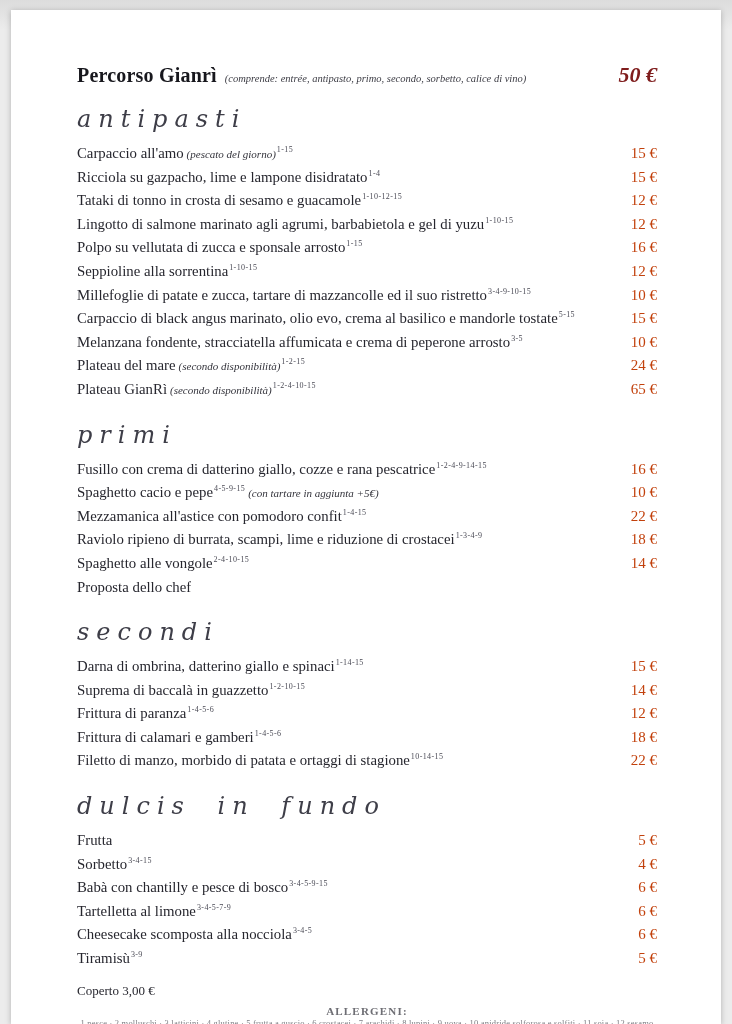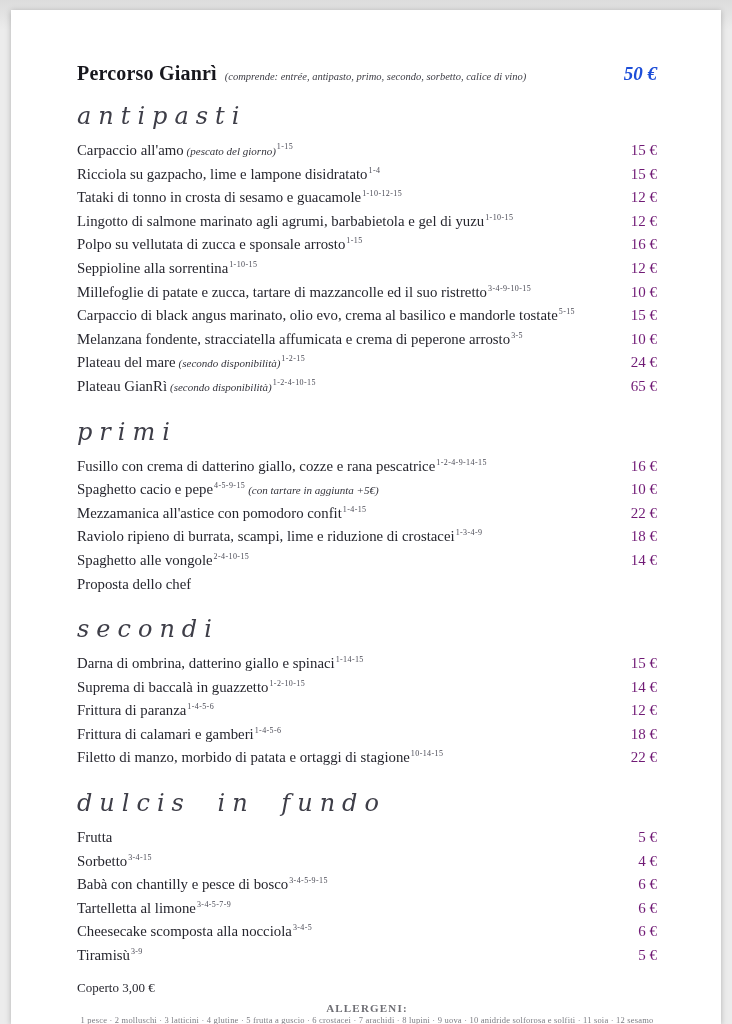--- a/index.html
+++ b/index.html
@@ -20,21 +20,21 @@
     box-shadow: 0 1px 6px rgba(0,0,0,0.25);
     padding: 52px 64px 0 66px;
     overflow: hidden;
     color: #26262e;
   }
   
   .hdr { display: flex; align-items: baseline; justify-content: space-between; }
   .hdr-left { white-space: nowrap; }
   .title { font-size: 20px; font-weight: bold; color: #17171d; letter-spacing: 0.2px; }
   .subtitle { font-size: 10.5px; font-style: italic; color: #3c3c44; margin-left: 4px; }
-  .hdr-price { font-size: 19px; font-weight: bold; font-style: italic; color: #1d4ed8; }
+  .hdr-price { font-size: 22px; font-weight: bold; font-style: italic; color: #7f1d1d; }
   
   .section-title {
     font-family: "DejaVu Serif", serif;
     font-style: italic;
     font-size: 24px;
     color: #3e3e48;
     letter-spacing: 7px;
     word-spacing: 12px;
     margin: 17px 0 11px 0;
   }
@@ -49,21 +49,21 @@
   .item-left { white-space: nowrap; overflow: hidden; }
   .item-name { font-size: 14.8px; color: #26262e; }
   .item-note { font-size: 11px; font-style: italic; color: #33333b; margin-left: 3px; }
   .item-sup {
     font-size: 8px;
     color: #4a4a55;
     vertical-align: 6px;
     letter-spacing: 0.4px;
     margin-left: 1px;
   }
-  .item-price { font-size: 15px; color: #701a75; white-space: nowrap; padding-left: 12px; }
+  .item-price { font-size: 15px; color: #c2410c; white-space: nowrap; padding-left: 12px; }
   
   .coperto { font-size: 13px; color: #26262e; margin-top: 10px; }
   .allergens { margin-top: 6px; text-align: center; }
   .allergens-title {
     font-size: 11px;
     letter-spacing: 1.2px;
     color: #6e6e74;
     font-weight: bold;
   }
   .allergens-line {

